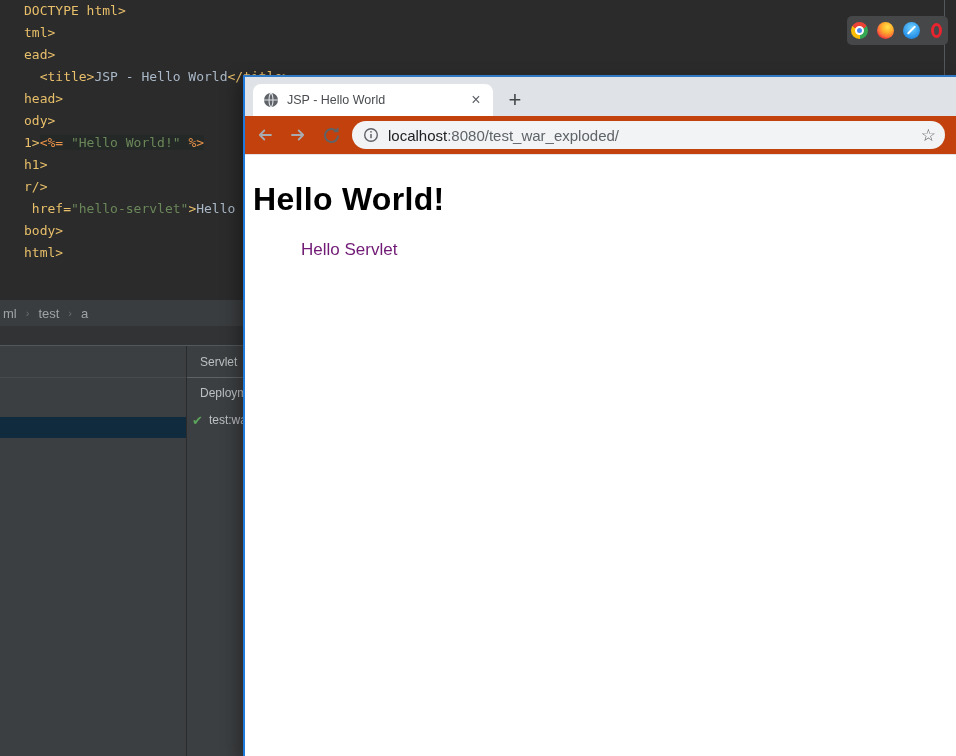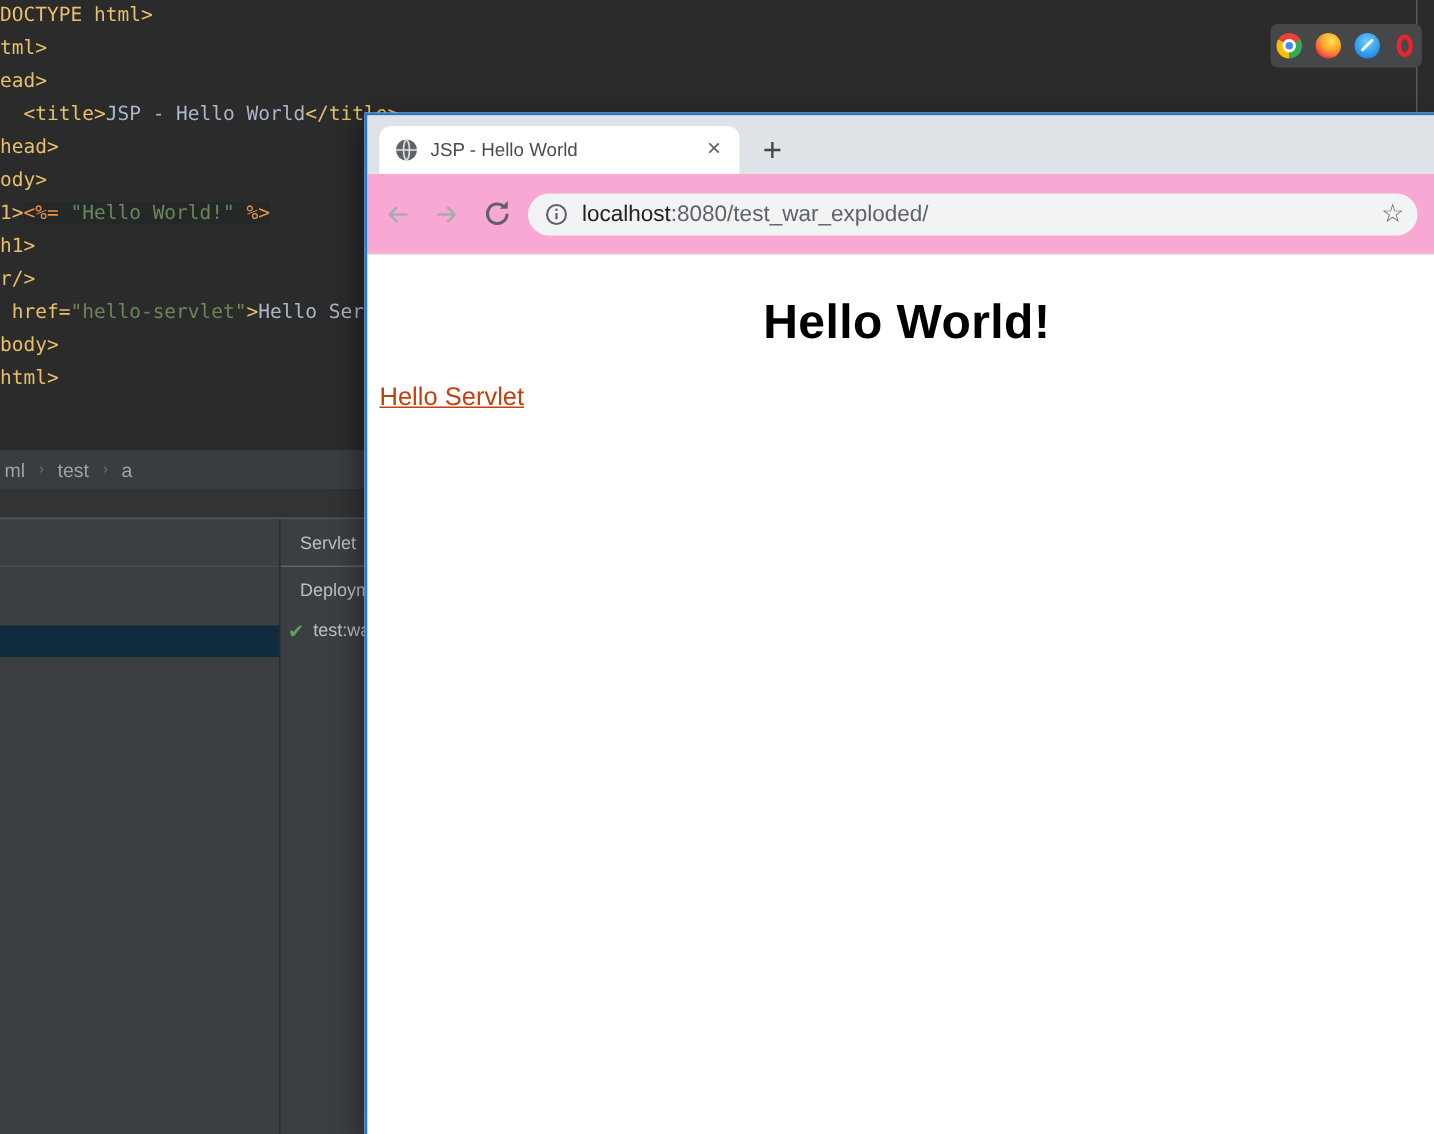--- a/index.html
+++ b/index.html
@@ -6,21 +6,21 @@
   html,body { width:956px; height:756px; overflow:hidden; }
   body { font-family:"Liberation Sans", sans-serif; }
   .screen { position:relative; width:956px; height:756px; background:#2b2b2b; overflow:hidden; }
 
   
   .code-editor {
     position:absolute; left:0; top:3; width:956px;
     font-family:"DejaVu Sans Mono", monospace;
     font-size:13px; line-height:22px; white-space:pre;
   }
-  .code-line { height:22px; }
+  .code-line { height:22px;padding-left:24px; }
   .s-tag  { color:#e8bf6a; }
   .s-jsp  { color:#e8924a; }
   .s-str  { color:#6a8759; }
   .s-txt  { color:#a9b7c6; }
   .hl     { background:#242826; }
 
   .editor-scroll-line { position:absolute; left:944px; top:0; width:1px; height:75px; background:#55585a; }
 
   .browser-icons-bar {
     position:absolute; left:847px; top:16px; width:101px; height:29px;
@@ -65,36 +65,36 @@
   .tab-strip { height:39px; background:#dfe2e6; position:relative; flex:none; }
   .browser-tab {
     position:absolute; left:8px; top:7px; width:240px; height:32px;
     background:#fff; border-radius:8px 8px 0 0;
     display:flex; align-items:center; padding:0 8px 0 10px;
   }
   .tab-title { margin-left:8px; font-size:12.5px; color:#494c50; flex:1; white-space:nowrap; overflow:hidden; }
   .tab-close { width:18px; height:18px; display:flex; align-items:center; justify-content:center; font-size:16px; color:#5f6368; border-radius:50%; }
   .new-tab-btn { position:absolute; left:257px; top:10px; width:26px; height:26px; display:flex; align-items:center; justify-content:center; font-size:22px; font-weight:400; color:#45484b; border-radius:50%; }
 
-  .nav-bar { height:54px; background:#f9a8d4; display:flex; align-items:center; padding-left:8px; border-bottom:1px solid #e1e3e6; flex:none; }
+  .nav-bar { height:39px; background:#c2410c; display:flex; align-items:center; padding-left:8px; border-bottom:1px solid #e1e3e6; flex:none; }
   .nav-btn { width:24px; height:24px; margin-right:9px; display:flex; align-items:center; justify-content:center; flex:none; }
   .omnibox {
     flex:1; height:28px; margin-right:11px; background:#f1f3f4; border-radius:14px;
     display:flex; align-items:center; padding:0 9px 0 11px; min-width:0;
   }
   .url-text { margin-left:9px; font-size:15px; white-space:nowrap; overflow:hidden; }
   .url-host { color:#202124; }
   .url-path { color:#5f6368; }
   .ob-spacer { flex:1; }
   .star-icon { font-size:17px; color:#5f6368; line-height:1; }
 
   .page { flex:1; background:#fff; padding-left:8px; overflow:hidden; }
-  .page-heading { font-size:32px; font-weight:bold; color:#000; margin:26px 0 21px 0; line-height:37px; letter-spacing:0.3px;text-align:center; }
+  .page-heading { font-size:32px; font-weight:bold; color:#000; margin:26px 0 21px 0; line-height:37px; letter-spacing:0.3px; }
   .page-link-row { margin-top:22px; }
-  .page-link { font-size:17px; color:#c2410c; text-decoration:underline; cursor:pointer; }
+  .page-link { font-size:17px; color:#701a75; cursor:pointer;margin-left:48px; }
 </style>
 </head>
 <body>
 
 <div class="screen">
 
   <div class="code-editor"><div class="code-line"><span class="s-tag">DOCTYPE html&gt;</span></div><div class="code-line"><span class="s-tag">tml&gt;</span></div><div class="code-line"><span class="s-tag">ead&gt;</span></div><div class="code-line"><span class="s-txt">  </span><span class="s-tag">&lt;title&gt;</span><span class="s-txt">JSP - Hello World</span><span class="s-tag">&lt;/title&gt;</span></div><div class="code-line"><span class="s-tag">head&gt;</span></div><div class="code-line"><span class="s-tag">ody&gt;</span></div><div class="code-line"><span class="s-tag">1&gt;</span><span class="s-jsp hl">&lt;%=</span><span class="s-str hl"> "Hello World!" </span><span class="s-jsp hl">%&gt;</span></div><div class="code-line"><span class="s-tag">h1&gt;</span></div><div class="code-line"><span class="s-tag">r/&gt;</span></div><div class="code-line"><span class="s-txt"> </span><span class="s-tag">href=</span><span class="s-str">"hello-servlet"</span><span class="s-tag">&gt;</span><span class="s-txt">Hello Ser</span></div><div class="code-line"><span class="s-tag">body&gt;</span></div><div class="code-line"><span class="s-tag">html&gt;</span></div></div>
   <div class="editor-scroll-line"></div>
 
   <div class="browser-icons-bar">

